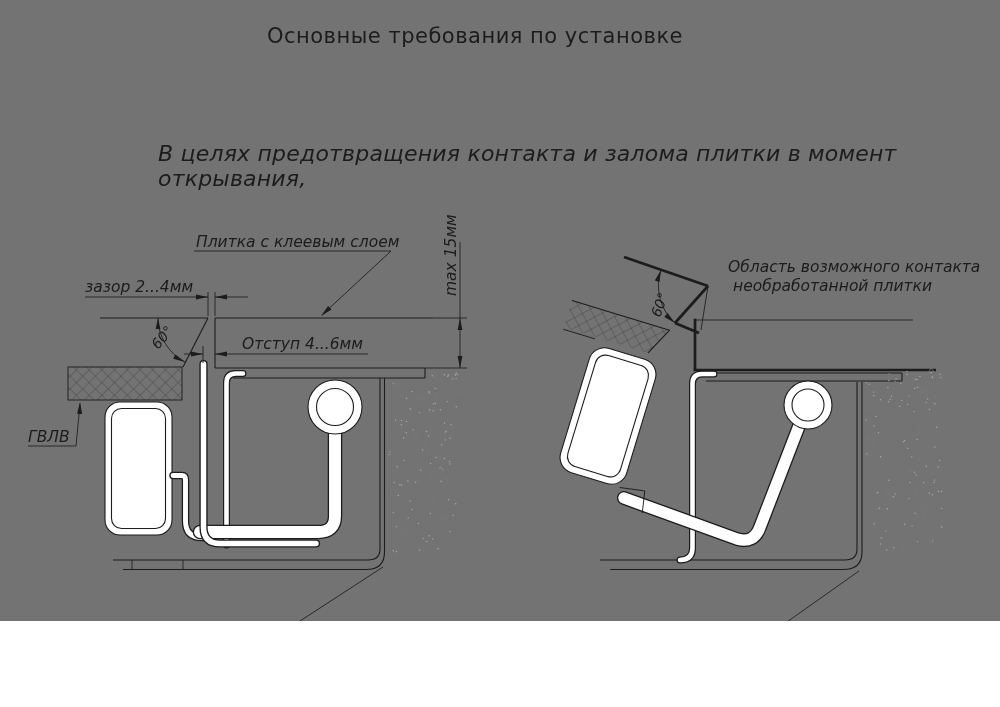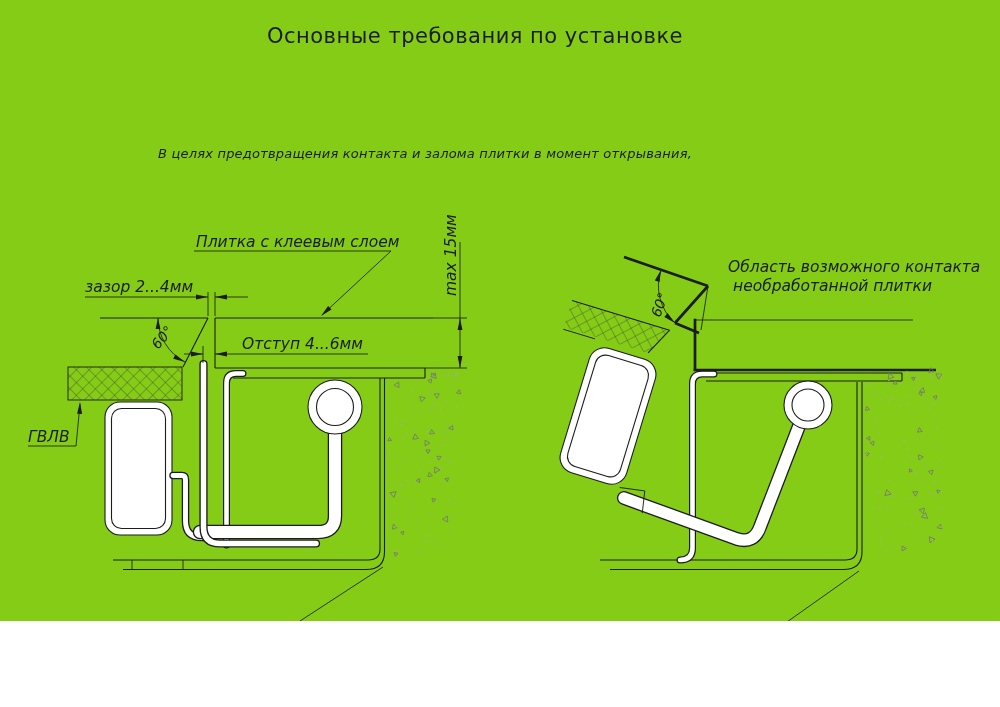--- a/index.html
+++ b/index.html
@@ -1,22 +1,22 @@
 <!DOCTYPE html>
 <html style="--line: #1c1c1c; --stipple: #777777;"><head>
 <meta charset="utf-8">
 <style>
   :root{ --line:#1c1c1c; --stipple:#777; }
   html,body{margin:0;padding:0;background:#fff;}
-  #stage{position:relative;width:1000px;height:621px;background:#84cc16;overflow:hidden;
+  #stage{position:relative;width:1000px;height:621px;background:#737373;overflow:hidden;
          font-family:"DejaVu Sans",sans-serif;color:var(--line);}
   .title{position:absolute;left:0;top:24px;width:950px;text-align:center;
          font-size:21px;line-height:25px;letter-spacing:.5px;}
   .note{position:absolute;left:158px;top:142px;font-style:italic;
-        font-size:13px;line-height:24.5px;letter-spacing:.2px;}
+        font-size:22px;line-height:24.5px;letter-spacing:.2px;}
   svg{position:absolute;left:0;top:0;}
   .ln{fill:none;stroke:var(--line);stroke-width:1.1px;}
   .thin{fill:none;stroke:var(--line);stroke-width:.85px;}
   .thick{fill:none;stroke:var(--line);stroke-width:2.7px;}
   .sB{fill:none;stroke:var(--line);stroke-linecap:round;stroke-linejoin:round;}
   .sW{fill:none;stroke:#fff;stroke-linecap:round;stroke-linejoin:round;}
   .ah{fill:var(--line);stroke:none;}
   .lbl{font:italic 15.5px "DejaVu Sans",sans-serif;fill:var(--line);}
   .lbl-sm{font:italic 14px "DejaVu Sans",sans-serif;fill:var(--line);}
   .wfill{fill:#fff;stroke:var(--line);stroke-width:1.1px;}

